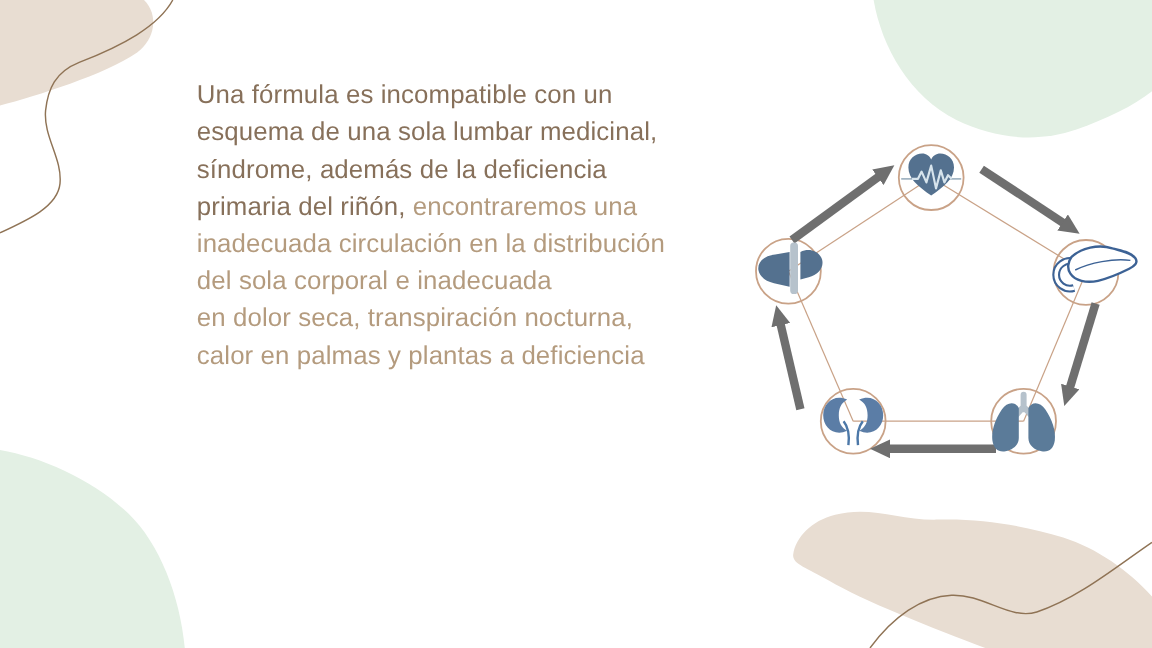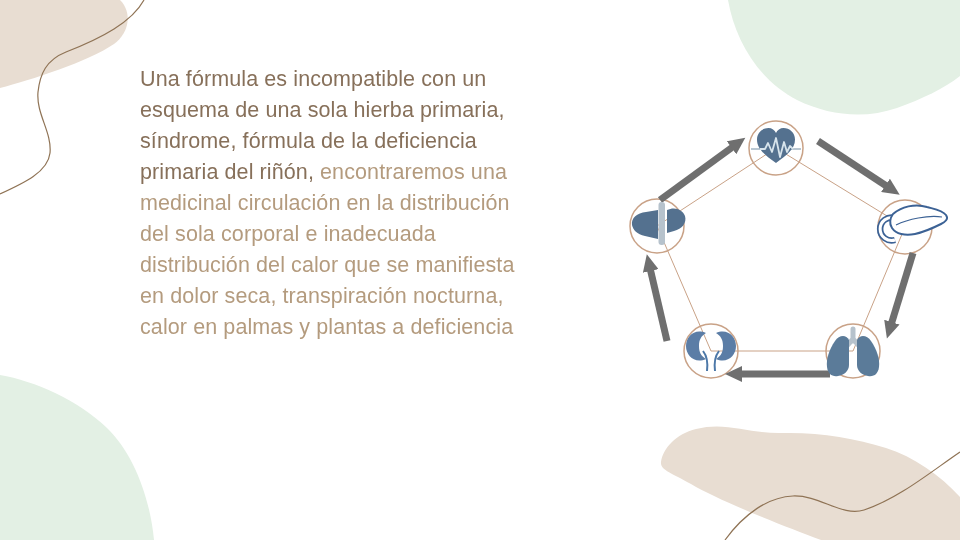--- a/index.html
+++ b/index.html
@@ -6,21 +6,21 @@
   .slide{
     position:relative;width:960px;height:540px;overflow:hidden;
     background:var(--background,#ffffff);
     font-family:"Liberation Sans",sans-serif;
   }
   .decor-svg,.diagram-svg{position:absolute;left:0;top:0;width:960px;height:540px;}
   .body-text{
     position:absolute;left:140px;top:64px;width:500px;margin:0;
     font-size:21.5px;line-height:31px;letter-spacing:0.1px;
   }
-  .text-line{white-space:nowrap;height:31px;}
+  .text-line{white-space:nowrap;height:31px;margin-left:24px;}
   .t-dark{color:var(--text-primary,#87705a);}
   .t-light{color:var(--text-secondary,#b49b7e);}
 </style>
 </head>
 <body>
 
 <div class="slide">
 
   <svg class="decor-svg" viewBox="0 0 960 540">
     <path d="M0 0 L120 0 C132 12 130 32 114 44 C88 62 30 80 0 88 Z" style="fill:var(--blob-beige,#e8ddd2)"></path>
@@ -89,23 +89,22 @@
 
     <g>
       <rect x="658.5" y="202" width="6.5" height="43" rx="3" style="fill:var(--organ-gray,#b6c2cc)"></rect>
       <path d="M632 225 C631 218 637 213 646 212 L658 210 L658 239 L645 236 C637 234 633 230 632 225 Z" style="fill:var(--organ-blue,#54718f)"></path>
       <path d="M667 210 C675 206 683 210 685 216 C687 223 682 229 674 231 L667 233 Z" style="fill:var(--organ-blue,#54718f)"></path>
     </g>
   </svg>
 
   <div class="body-text">
     <div class="text-line"><span class="t-dark">Una fórmula es incompatible con un</span><span class="t-light"></span></div>
-    <div class="text-line"><span class="t-dark">esquema de una sola hierba primaria,</span><span class="t-light"></span></div>
-    <div class="text-line"><span class="t-dark">síndrome, fórmula de la deficiencia</span><span class="t-light"></span></div>
+    <div class="text-line"><span class="t-dark">esquema de una sola lumbar medicinal,</span><span class="t-light"></span></div>
+    <div class="text-line"><span class="t-dark">síndrome, además de la deficiencia</span><span class="t-light"></span></div>
     <div class="text-line"><span class="t-dark">primaria del riñón, </span><span class="t-light">encontraremos una</span></div>
-    <div class="text-line"><span class="t-dark"></span><span class="t-light">medicinal circulación en la distribución</span></div>
+    <div class="text-line"><span class="t-dark"></span><span class="t-light">inadecuada circulación en la distribución</span></div>
     <div class="text-line"><span class="t-dark"></span><span class="t-light">del sola corporal e inadecuada</span></div>
-    <div class="text-line"><span class="t-dark"></span><span class="t-light">distribución del calor que se manifiesta</span></div>
     <div class="text-line"><span class="t-dark"></span><span class="t-light">en dolor seca, transpiración nocturna,</span></div>
     <div class="text-line"><span class="t-dark"></span><span class="t-light">calor en palmas y plantas a deficiencia</span></div>
   </div>
 
 </div>
 
 </body></html>

